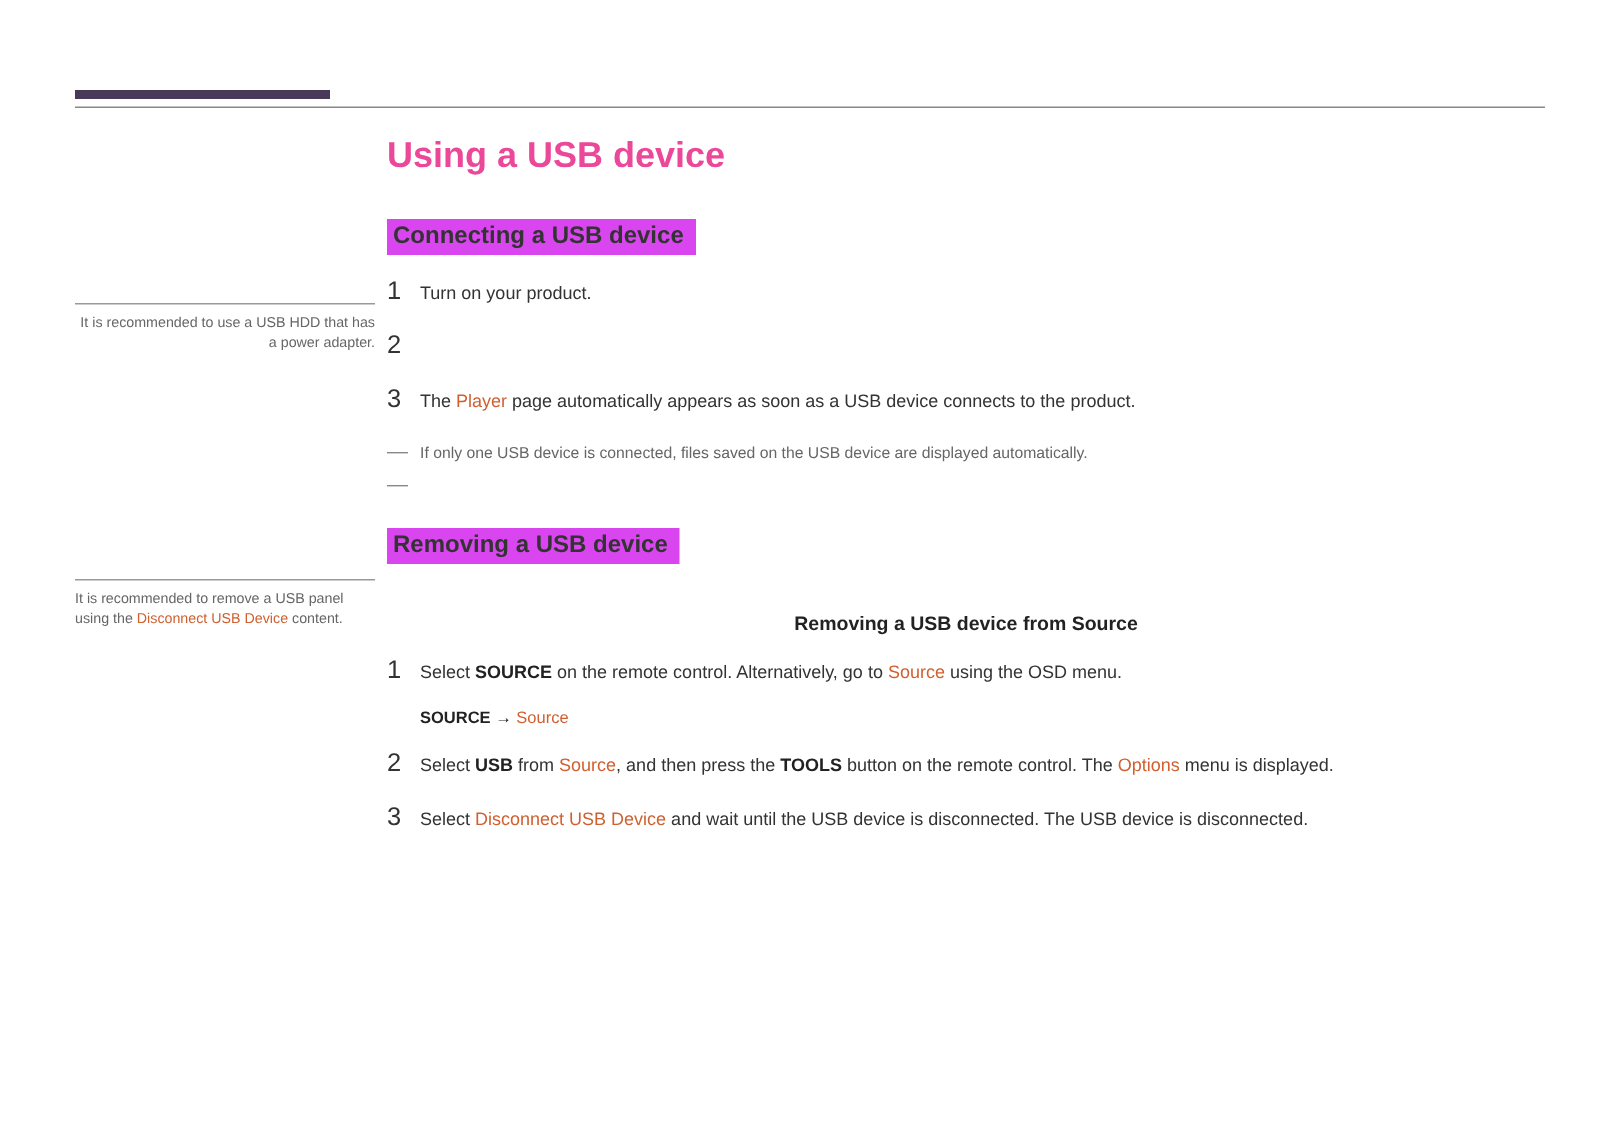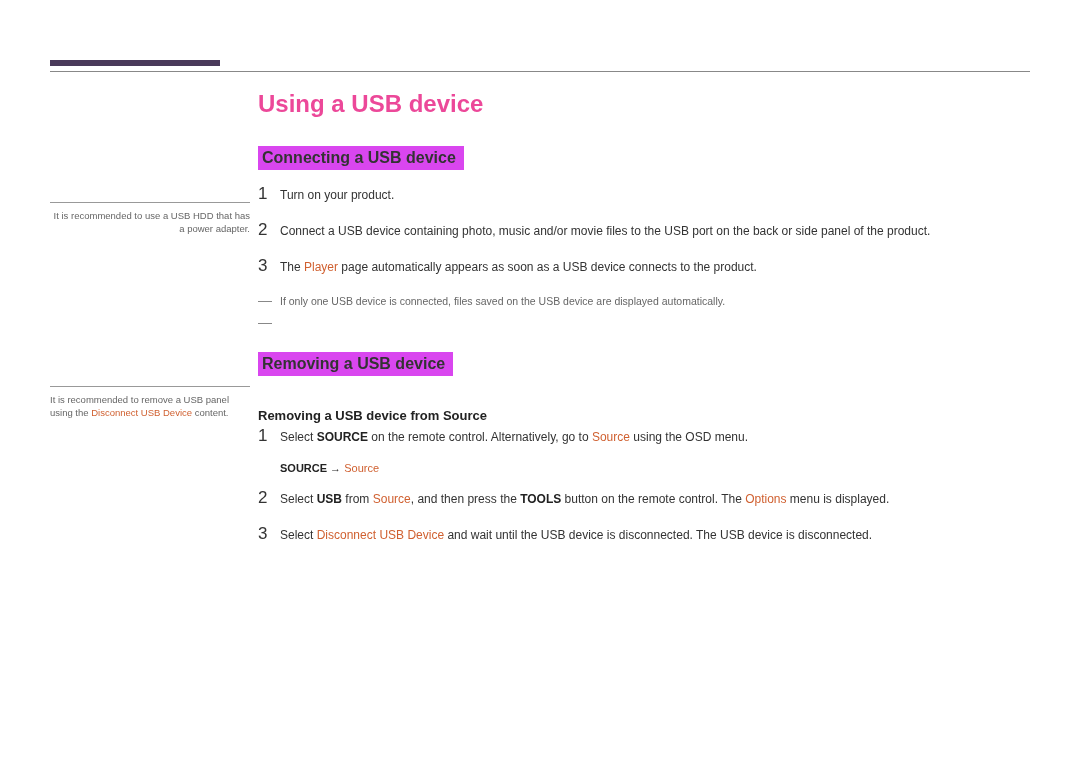--- a/index.html
+++ b/index.html
@@ -108,21 +108,22 @@
       width: 22px;
       flex-shrink: 0;
       font-size: 14px;
       color: #888;
     }
     .subsection-heading {
       font-size: 13px;
       font-weight: bold;
       color: #222;
       margin-top: 18px;
-      margin-bottom: 3px;
+      margin-bottom: 14px;
+      text-align: center;
     }
     .bold-sub {
       font-size: 11px;
       font-weight: bold;
       color: #222;
       margin-left: 22px;
       margin-top: 8px;
       margin-bottom: 14px;
     }
     .highlight-orange {
@@ -160,21 +161,20 @@
       <div>
         <div class="section-heading">Connecting a USB device</div>
 
         <div class="numbered-list">
           <div class="numbered-item">
             <div class="item-number">1</div>
             <div class="item-text">Turn on your product.</div>
           </div>
           <div class="numbered-item">
             <div class="item-number">2</div>
-            <div class="item-text">Connect a USB device containing photo, music and/or movie files to the USB port on the back or side panel of the product.</div>
           </div>
           <div class="numbered-item">
             <div class="item-number">3</div>
             <div class="item-text">
               <span>The </span><span class="highlight-orange">Player</span><span> page automatically appears as soon as a USB device connects to the product.</span>
             </div>
           </div>
         </div>
 
         <div class="note-item">

